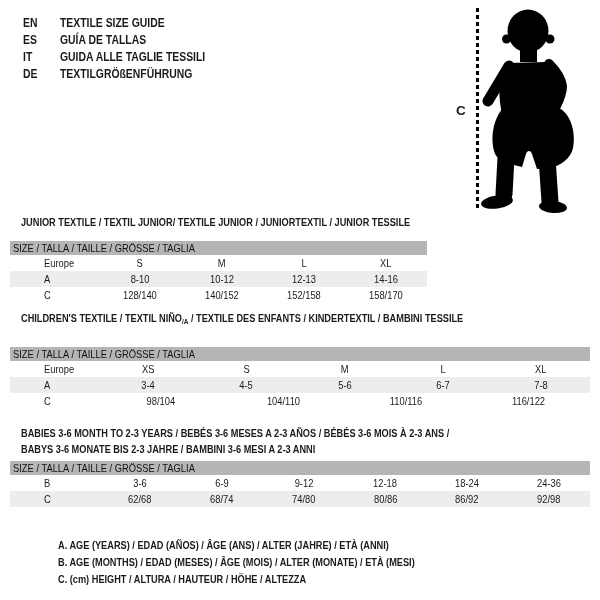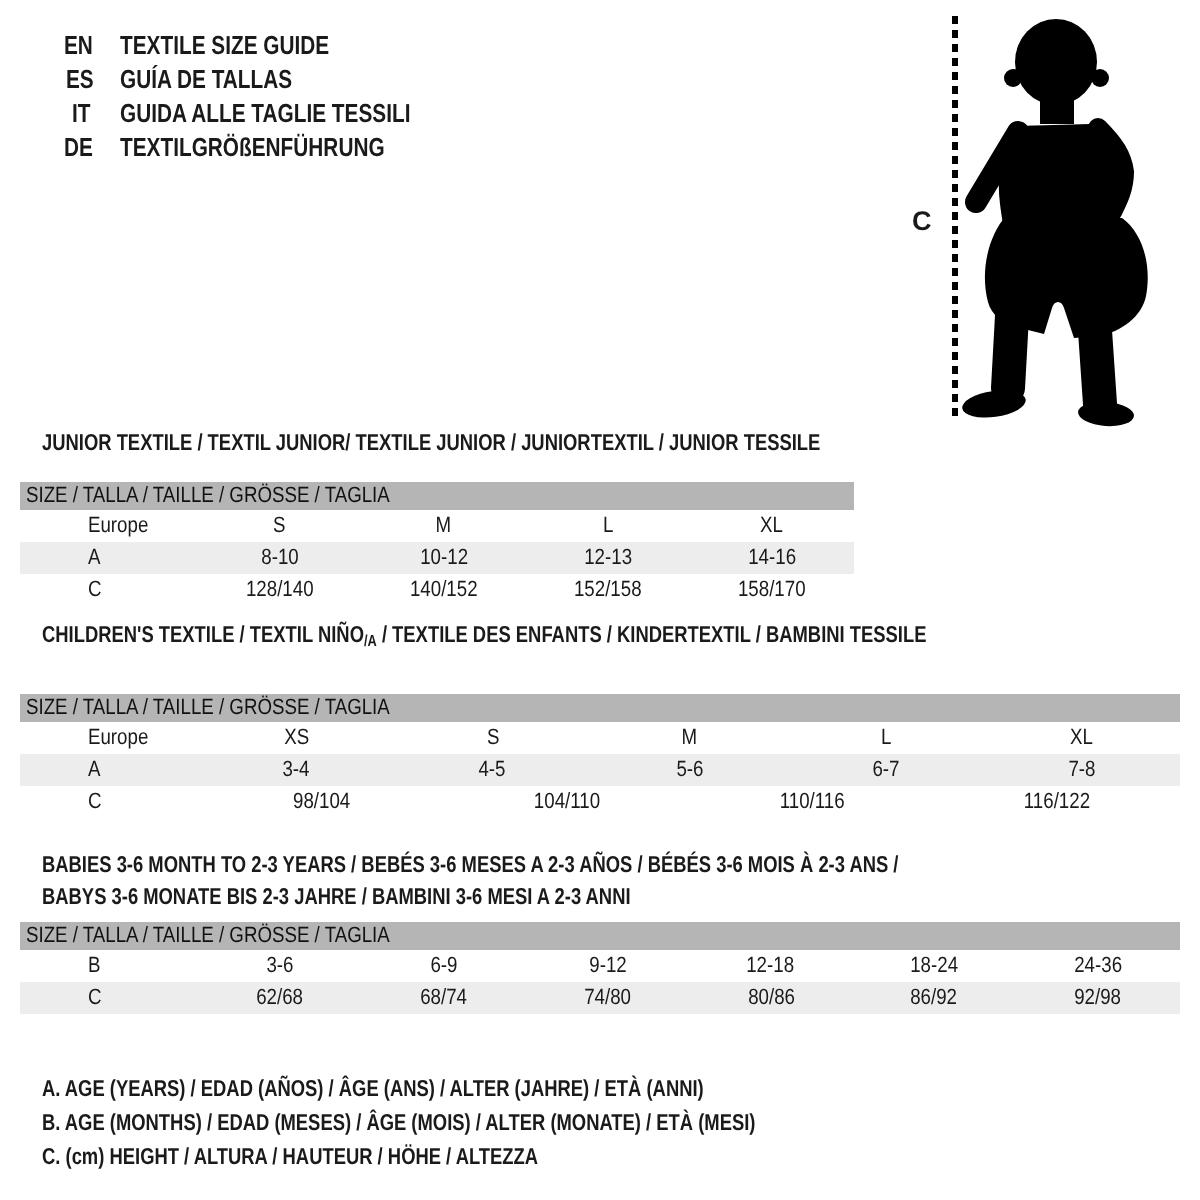--- a/index.html
+++ b/index.html
@@ -6,21 +6,21 @@
   html,body { width:600px; height:600px; background:#fff; }
   body { font-family:"Liberation Sans", sans-serif; color:#1a1a1a; }
   .canvas { position:relative; width:600px; height:600px; background:#fff; overflow:hidden; }
 
   
   .cond { display:inline-block; transform:scaleX(0.80); transform-origin:0 50%; white-space:nowrap; font-weight:bold; }
 
   
   .lang-list { position:absolute; left:23px; top:14px; }
   .lang-row { height:17px; line-height:17px; font-size:13px; }
-  .lang-code { display:inline-block; width:37px; vertical-align:top;text-align:center; }
+  .lang-code { display:inline-block; width:37px; vertical-align:top; }
   .lang-code .cond, .lang-label .cond { font-size:13px; }
 
   
   .figure { position:absolute; left:440px; top:0; width:160px; height:215px; }
   .dash-line { position:absolute; left:36px; top:8px; width:3px; height:200px;
     background:repeating-linear-gradient(to bottom,#000 0px,#000 4px,transparent 4px,transparent 7px); }
   .c-label { position:absolute; left:16px; top:103px; font-size:13.5px; font-weight:bold; }
   .baby { position:absolute; left:41px; top:6px; }
 
   
@@ -34,21 +34,21 @@
   .tbl .row.stripe { background:#ededed; }
   .tbl .lbl { width:58px; padding-left:3px;margin-left:31px; }
   .tbl .v { flex:1; text-align:center; }
   .cx { display:inline-block; transform:scaleX(0.85); white-space:nowrap; }
   .cx.l { transform-origin:0 50%; }
   .t1 { width:417px; }
   .t2, .t3 { width:580px; }
 
   
   .legend { position:absolute; left:21px; top:537px; }
-  .legend-row { height:17px; line-height:17px; font-size:11.5px; }
+  .legend-row { height:17px; line-height:17px; font-size:11.5px;margin-left:37px; }
 </style>
 </head>
 <body>
 
 <div class="canvas">
 
   <div class="lang-list">
     <div class="lang-row">
       <span class="lang-code"><span class="cond">EN</span></span><span class="lang-label"><span class="cond">TEXTILE SIZE GUIDE</span></span>
     </div>

